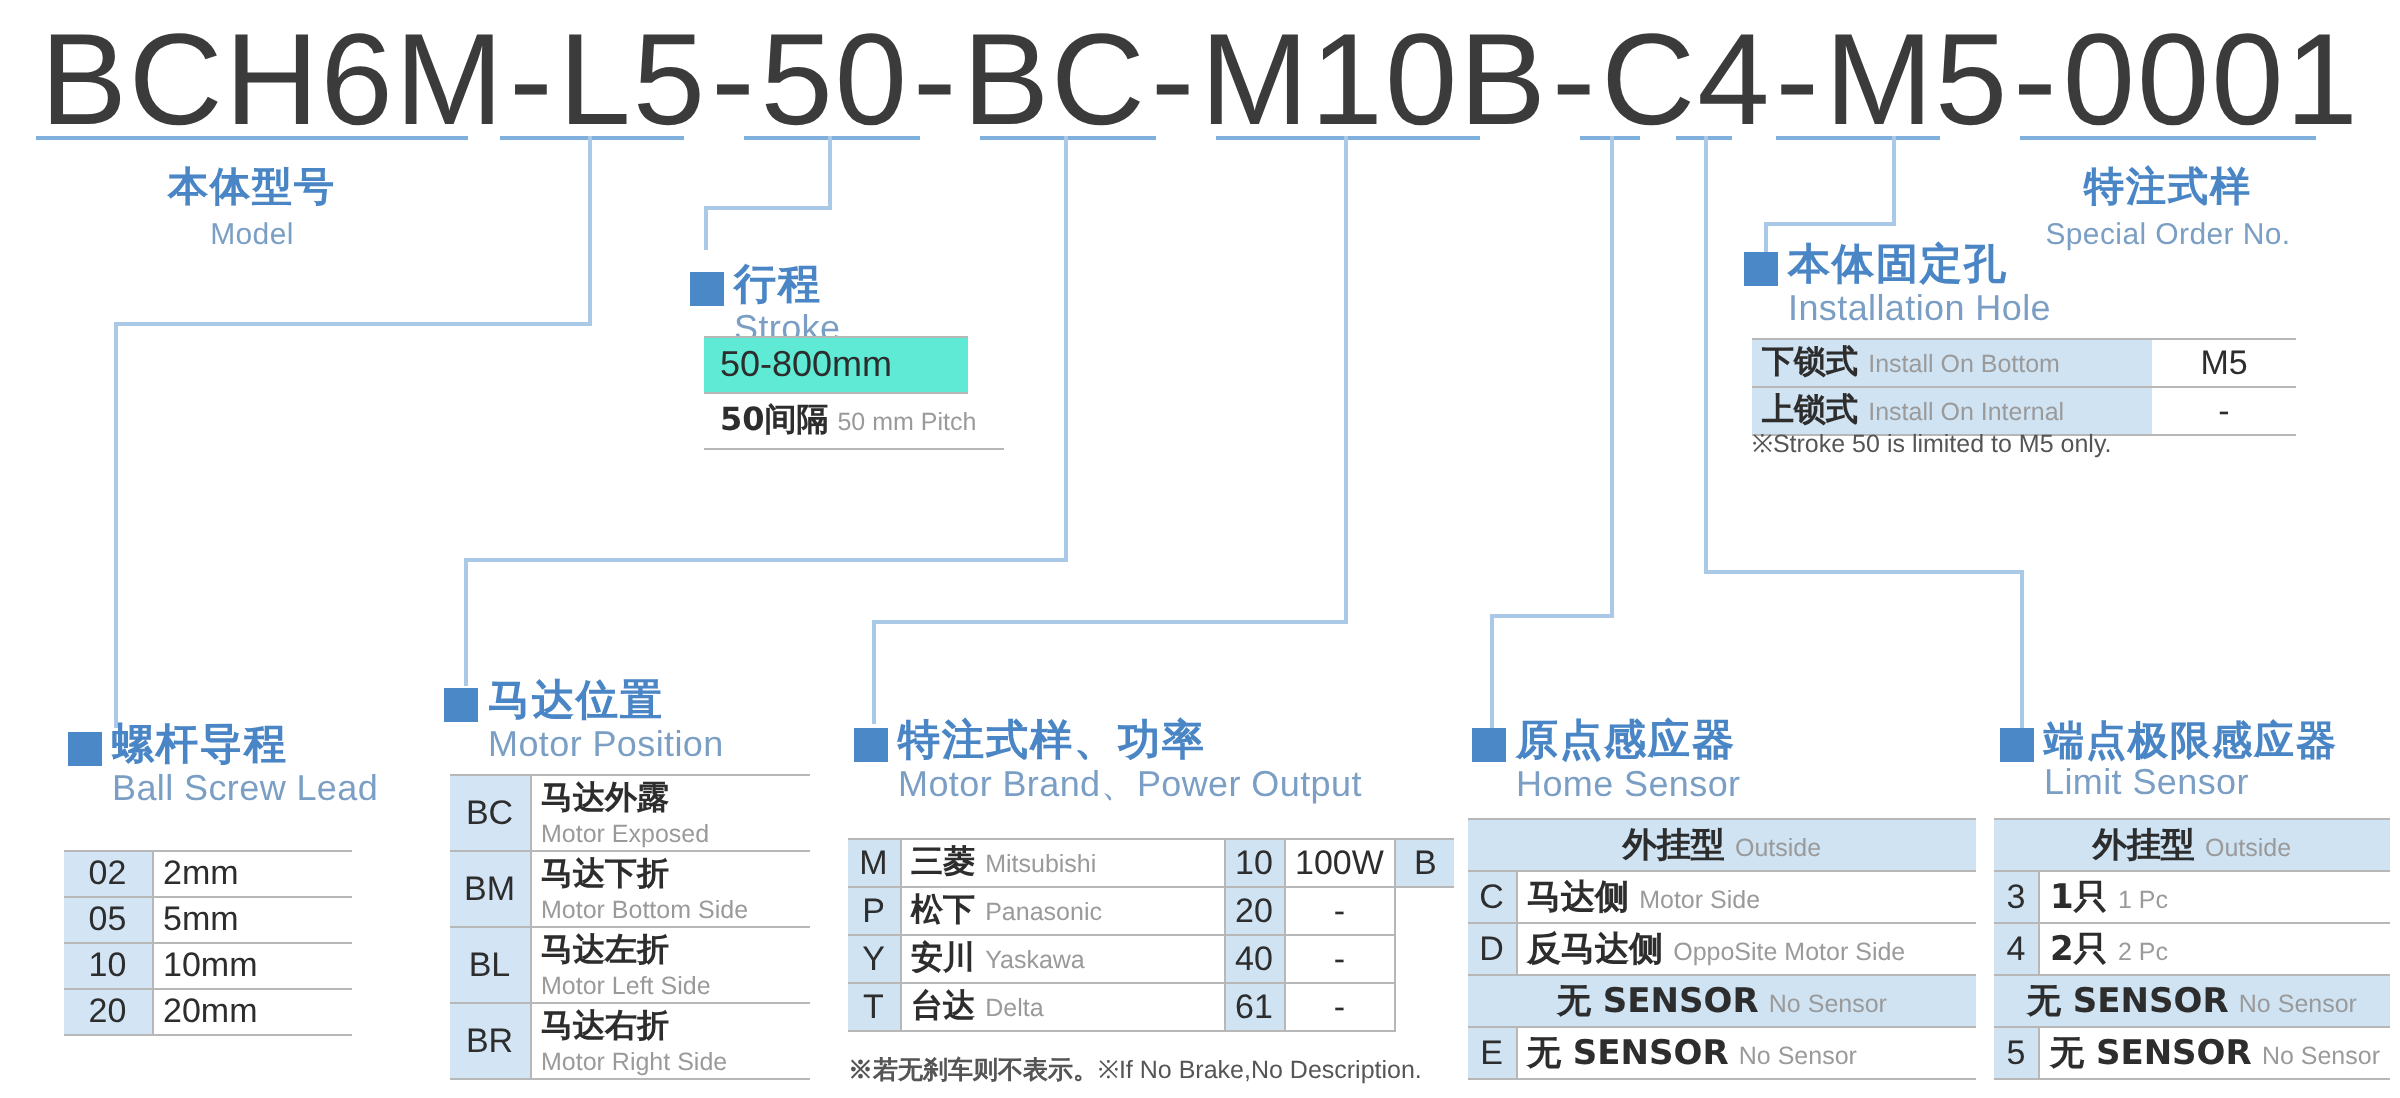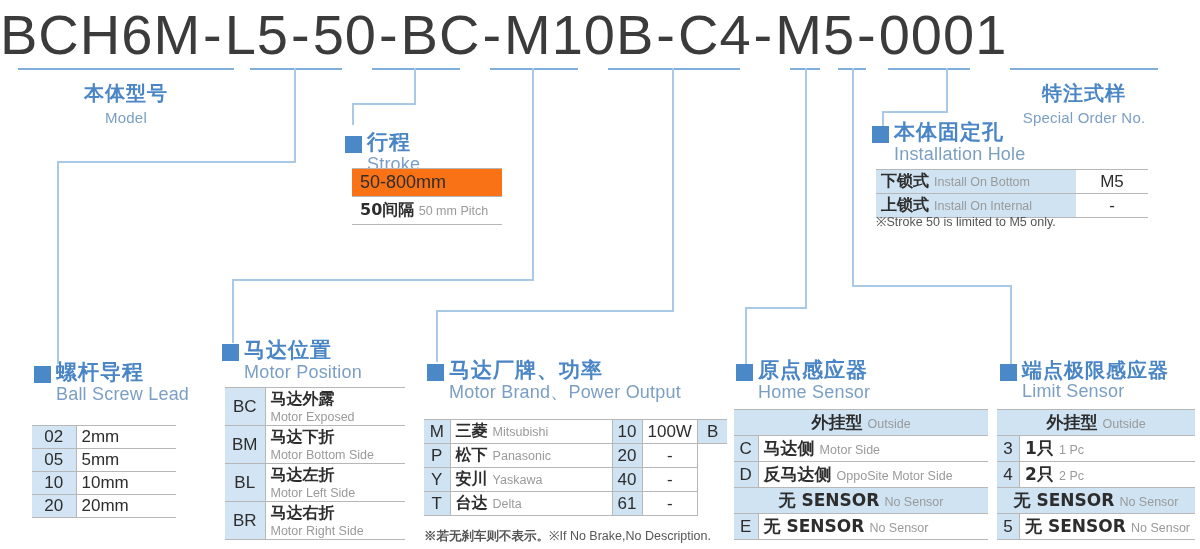--- a/index.html
+++ b/index.html
@@ -7,22 +7,22 @@
     width: 1200px; height: 549px;
     background: #ffffff;
     font-family: "Liberation Sans", "DejaVu Sans", sans-serif;
     overflow: hidden;
   }
   #root { position: relative; width: 1200px; height: 549px; }
 
   
   .code-line {
     position: absolute; left: 0; top: 2px; width: 1200px;
-    text-align: left;
-    font-size: 56px; font-weight: 400; letter-spacing: 1px;
+    text-align: center;
+    font-size: 65px; font-weight: 400; letter-spacing: 1px;
     color: #3b3b3b; white-space: nowrap;
     font-family: "Liberation Sans", sans-serif;
   }
   .code-line .seg { display: inline-block; }
   .code-line .dash { display: inline-block; padding: 0 2px; }
 
   
   .uline { position: absolute; height: 2px; background: #7fb0dd; }
   .vline { position: absolute; width: 2px; background: #a9c9e6; }
   .hline { position: absolute; height: 2px; background: #a9c9e6; }
@@ -72,24 +72,24 @@
   }
   td.val { font-size: 17px; font-family: "Liberation Sans", sans-serif; }
   .cn { font-size: 16px; font-weight: bold; color: #2d2d2d;
         font-family: "DejaVu Sans", sans-serif; }
   .en { font-size: 12.5px; color: #9a9a9a;
         font-family: "Liberation Sans", sans-serif; }
 
   
   .stroke-box { position: absolute; }
   .stroke-box .row1 {
-    background: #f97316; border-top: 1px solid #b7b7b7;
+    background: #5eead4; border-top: 1px solid #b7b7b7;
     border-bottom: 1px solid #b7b7b7;
     font-size: 18px; padding: 3px 8px; color: #2d2d2d;
-    font-family: "Liberation Sans", sans-serif; width: 150px;
+    font-family: "Liberation Sans", sans-serif; width: 132px;
   }
   .stroke-box .row2 {
     border-bottom: 1px solid #b7b7b7;
     padding: 3px 8px; width: 150px; background: #fff;
   }
 
   
   .ih td { padding: 2px 6px; }
   .ih .lbl { background: #cfe3f3; }
   .ih .res { text-align: center; font-size: 17px; width: 72px;
@@ -298,21 +298,21 @@
         <div class="en">Motor Right Side</div>
       </td>
     </tr>
   </tbody>
     </table>
 
   <div class="sect" style="left:427px; top:360px;">
     <div class="sect-head">
       <div class="bullet"></div>
       <div class="sect-titles">
-        <div class="t-cn">马达厂牌、功率</div>
+        <div class="t-cn">特注式样、功率</div>
         <div class="t-en">Motor Brand、Power Output</div>
       </div>
     </div>
   </div>
   <table class="tbl mb" style="position:absolute; left:424px; top:419px;">
     <tbody>
         <tr>
       <td class="k">M</td>
       <td class="brand">
         <span class="cn">三菱</span>

